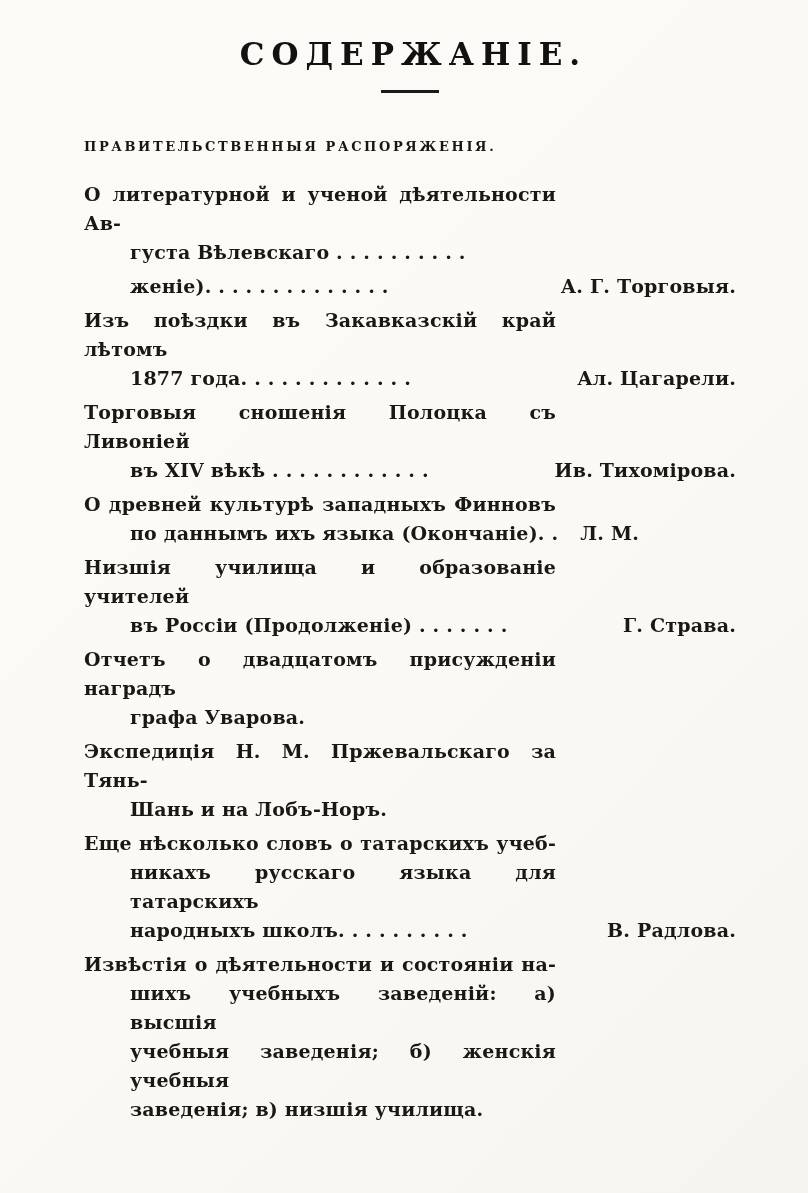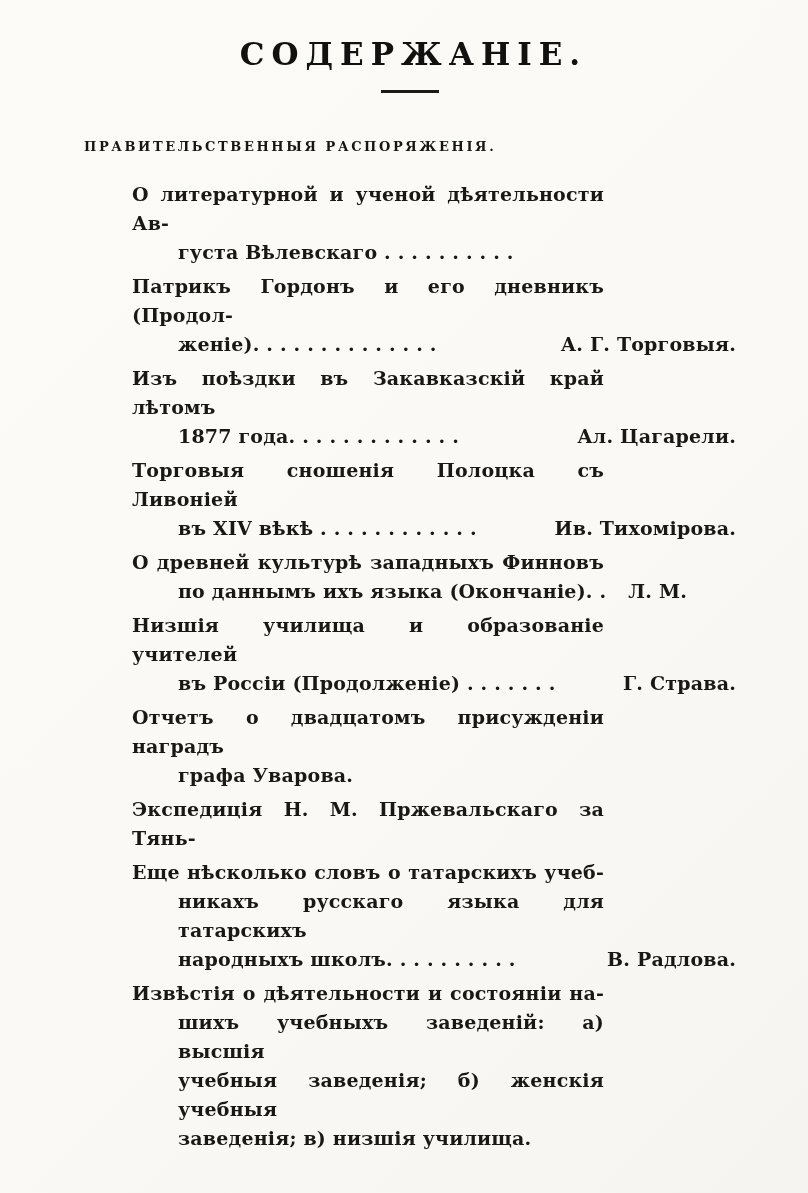--- a/index.html
+++ b/index.html
@@ -36,21 +36,20 @@
     letter-spacing:2.6px;
     font-weight:700;
     color:#181512;
   }
   .entries { margin-top:26px; }
   .entry { margin-bottom:5px; }
   .line {
     font-size:19px;
     line-height:29px;
     letter-spacing:0.2px;
-    margin-left:48px;
   }
   .line.just {
     width:472px;
     text-align:justify;
     text-align-last:justify;
   }
   .line.cont { padding-left:46px; }
   .line.with-author {
     display:flex;
     align-items:flex-start;
@@ -72,21 +71,20 @@
   <div class="rule"></div>
   <h2 class="section-heading">ПРАВИТЕЛЬСТВЕННЫЯ РАСПОРЯЖЕНІЯ.</h2>
   <div class="entries">
       <div class="entry">
         <div class="line just">О литературной и ученой дѣятельности Ав-</div>
         <div class="line cont with-author">
           <span class="line-text">густа Вѣлевскаго . . . . . . . . . .</span>
         </div>
       </div>
       <div class="entry">
-        <div class="line just">Патрикъ Гордонъ и его дневникъ (Продол-</div>
         <div class="line cont with-author">
           <span class="line-text">женіе). . . . . . . . . . . . . .</span>
           <span class="author">А. Г. Торговыя.</span>
         </div>
       </div>
       <div class="entry">
         <div class="line just">Изъ поѣздки въ Закавказскій край лѣтомъ</div>
         <div class="line cont with-author">
           <span class="line-text">1877 года. . . . . . . . . . . . .</span>
           <span class="author">Ал. Цагарели.</span>
@@ -112,20 +110,21 @@
           <span class="line-text">въ Россіи (Продолженіе) . . . . . . .</span>
           <span class="author">Г. Страва.</span>
         </div>
       </div>
       <div class="entry">
         <div class="line just">Отчетъ о двадцатомъ присужденіи наградъ</div>
         <div class="line cont">графа Уварова.</div>
       </div>
       <div class="entry">
         <div class="line just">Экспедиція Н. М. Пржевальскаго за Тянь-</div>
+        <div class="line cont">Шань и на Лобъ-Норъ.</div>
       </div>
       <div class="entry">
         <div class="line just">Еще нѣсколько словъ о татарскихъ учеб-</div>
         <div class="line cont just">никахъ русскаго языка для татарскихъ</div>
         <div class="line cont with-author">
           <span class="line-text">народныхъ школъ. . . . . . . . . .</span>
           <span class="author">В. Радлова.</span>
         </div>
       </div>
       <div class="entry">

